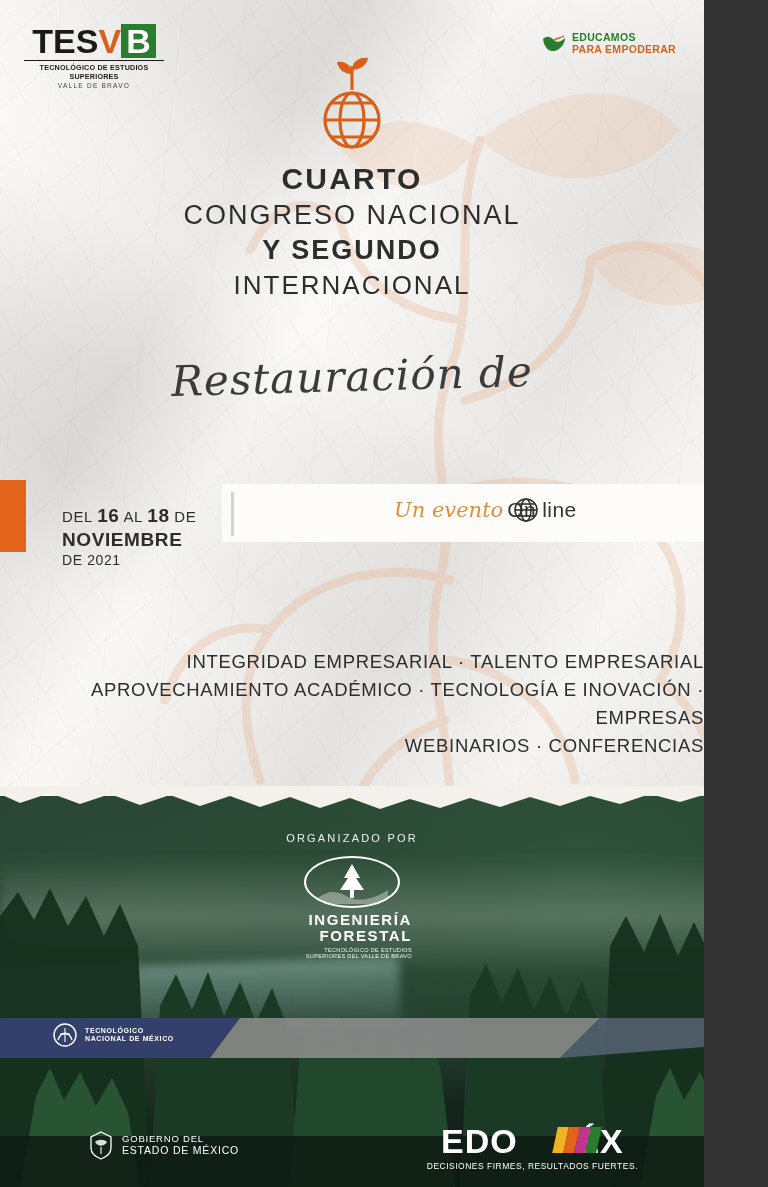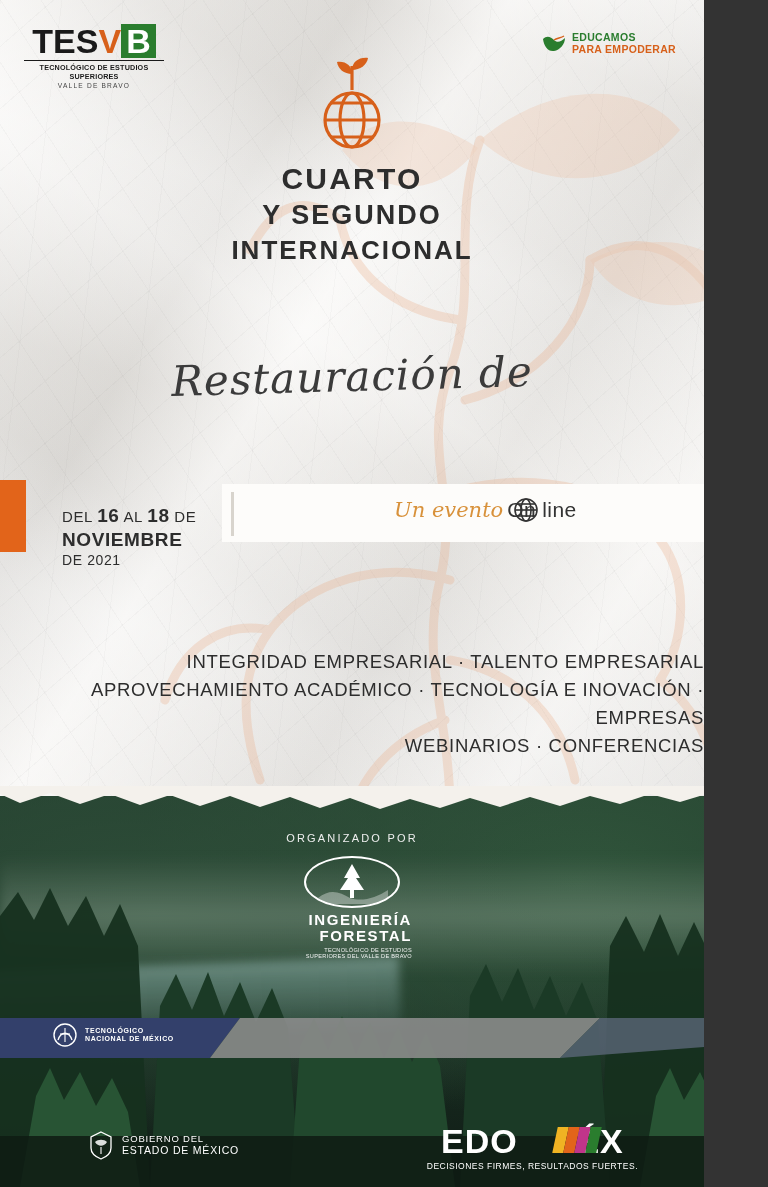--- a/index.html
+++ b/index.html
@@ -121,21 +121,21 @@
   .headings .h1 {
     font-size: 30px; font-weight: bold; letter-spacing: 2.2px; line-height: 1.28;
   }
   .headings .h2 {
     font-size: 27px; font-weight: normal; letter-spacing: 2.0px; line-height: 1.3;
   }
   .headings .h3 {
     font-size: 27px; font-weight: bold; letter-spacing: 2.0px; line-height: 1.32;
   }
   .headings .h4 {
-    font-size: 26px; font-weight: bold; letter-spacing: 2.0px; line-height: 1.3;
+    font-size: 26px; font-weight: normal; letter-spacing: 2.0px; line-height: 1.3;
   }
 
   .script {
     position: absolute;
     left: 0; right: 0;
     top: 352px;
     text-align: center;
     font-family: "DejaVu Serif", serif;
     font-style: italic;
     font-size: 42px;
@@ -393,20 +393,21 @@
       <circle cx="45" cy="68" r="27"></circle>
       <ellipse cx="45" cy="68" rx="12" ry="27"></ellipse>
       <path d="M18 68 H72"></path>
       <path d="M23 51 H67"></path>
       <path d="M23 85 H67"></path>
     </g>
   </svg>
 
   <div class="headings">
     <div class="h1">CUARTO</div>
+    <div class="h2">CONGRESO NACIONAL</div>
     <div class="h3">Y SEGUNDO</div>
     <div class="h4">INTERNACIONAL</div>
   </div>
 
   <div class="script">Restauración de</div>
 
   <div class="datebar">
     <div class="orangeblock"></div>
     <div class="whiteband"></div>
     <div class="date-divider"></div>

